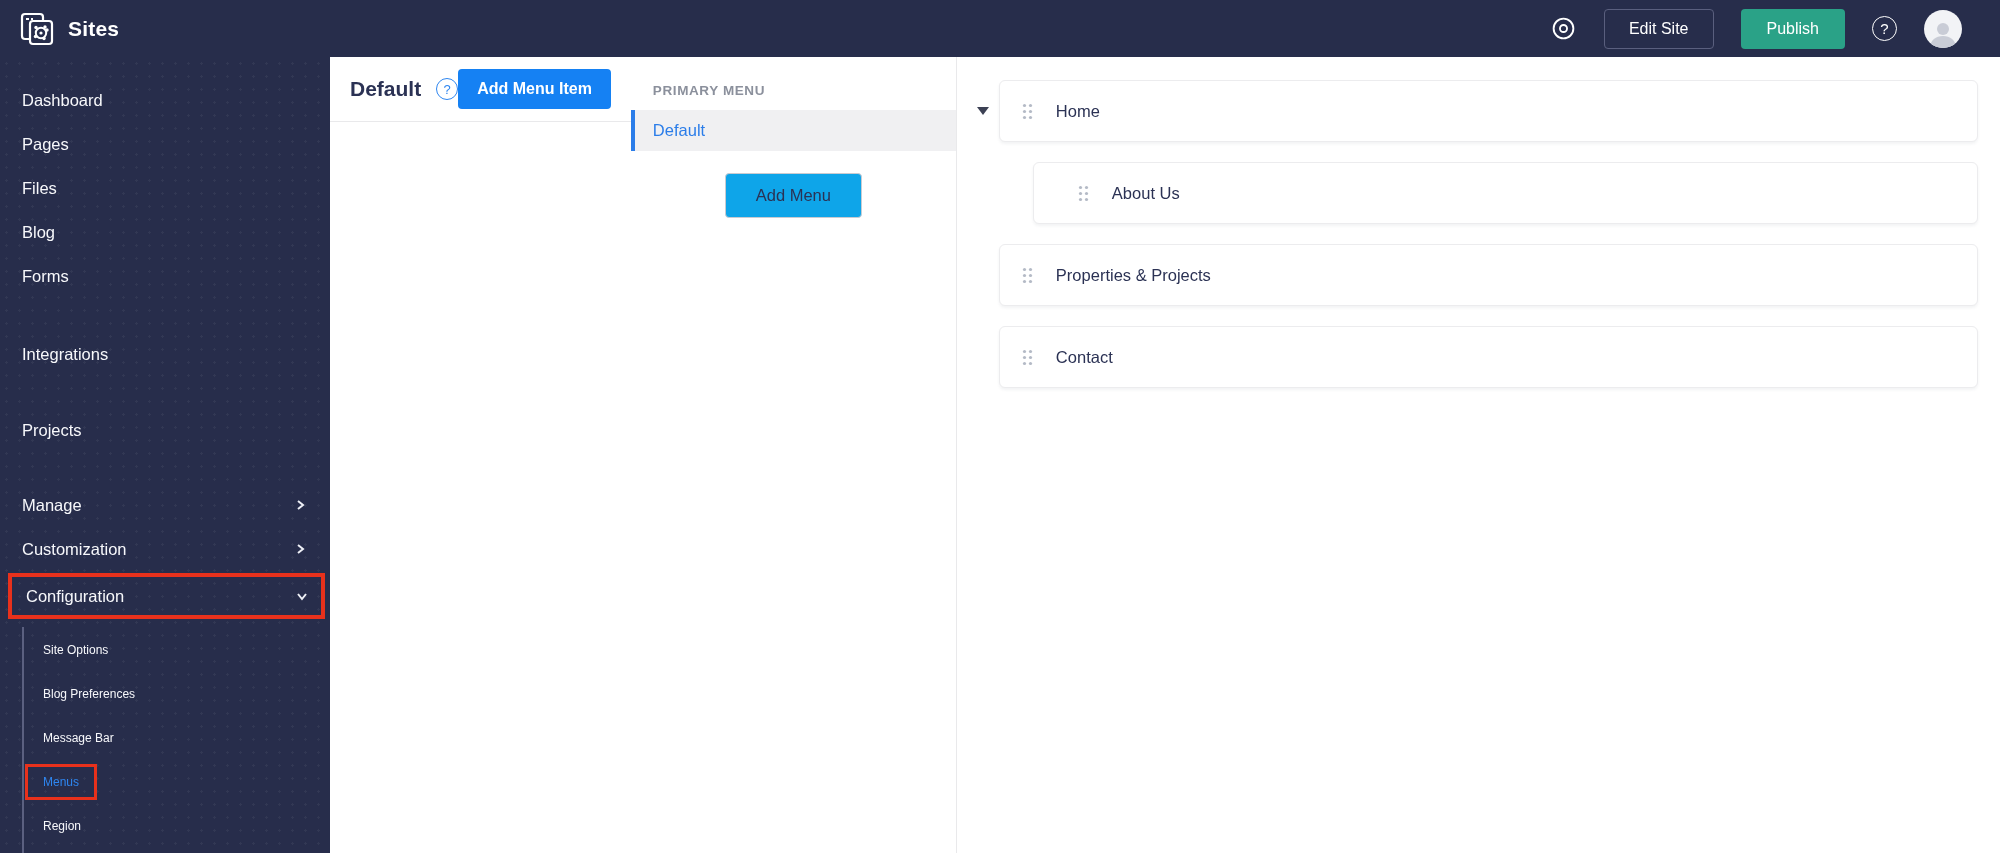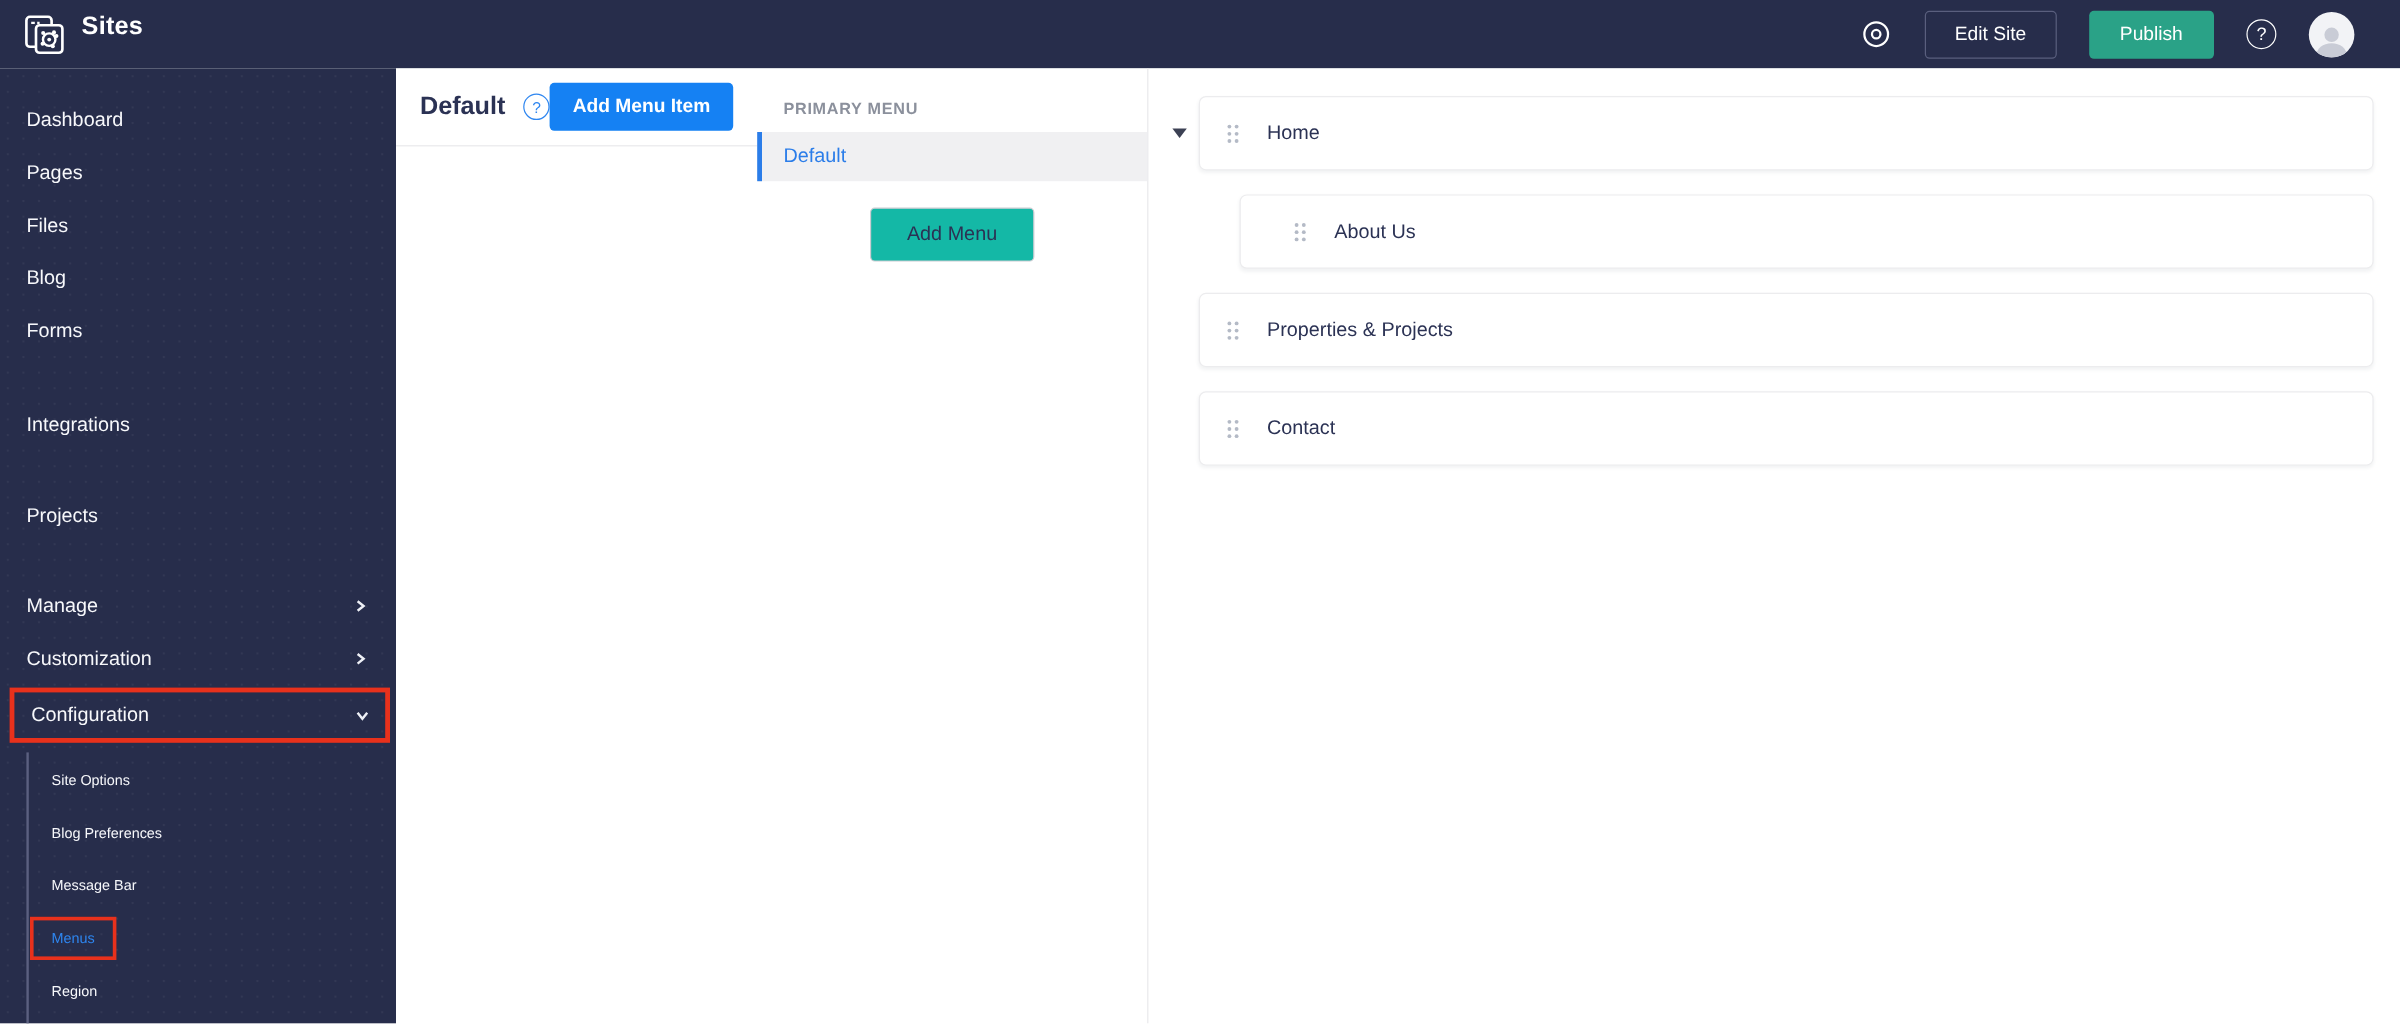--- a/index.html
+++ b/index.html
@@ -2,21 +2,21 @@
 <html><head>
 <meta charset="utf-8">
 <style>
   * { margin:0; padding:0; box-sizing:border-box; }
   html,body { width:2000px; height:853px; overflow:hidden;
     font-family:"Liberation Sans", sans-serif; background:#fff; }
 
   
   .topbar { height:57px; background:#272d4b; display:flex; align-items:center;
     justify-content:space-between; padding:0 0 0 18px; }
-  .topbar-left { display:flex; align-items:flex-start; gap:12px; }
+  .topbar-left { display:flex; align-items:center; gap:12px; }
   .app-title { color:#fff; font-size:21px; font-weight:600; letter-spacing:.2px; }
   .topbar-right { display:flex; align-items:center; gap:27px; padding-right:38px; }
   .btn-edit { background:transparent; border:1px solid #5a5f7e; color:#fff;
     font-size:16px; padding:10px 24px; border-radius:4px; cursor:pointer;
     font-family:inherit; }
   .btn-publish { border:none; color:#fff; font-size:16px; padding:11px 26px;
     border-radius:4px; cursor:pointer; font-family:inherit; background:#2aa287; }
   .help-circle { width:25px; height:25px; border:1.6px solid #fff; border-radius:50%;
     color:#fff; font-size:15px; display:flex; align-items:center; justify-content:center;
     cursor:pointer; }
@@ -62,21 +62,21 @@
 
   .body-row { flex:1; display:flex; }
 
   
   .menu-panel { width:326px; min-width:326px; border-right:1px solid #e9e9eb; }
   .panel-label { margin:26px 0 12px 22px; font-size:13.5px; font-weight:700;
     color:#8b909c; letter-spacing:.6px; }
   .menu-select-item { height:41px; display:flex; align-items:center;
     background:#f0f0f2; border-left:4px solid #2b7de9; padding-left:18px;
     color:#2b7de9; font-size:16.5px; cursor:pointer; }
-  .btn-add-menu { display:block; margin:22px auto 0; background:#14b8a6;
+  .btn-add-menu { display:block; margin:22px auto 0; background:#0ea5e9;
     border:1px solid #c9cbd1; border-radius:4px; color:#2b3254; font-size:16.5px;
     padding:12px 30px; cursor:pointer; font-family:inherit; }
 
   
   .content { flex:1; padding:23px 22px 0 0; }
   .item-row { position:relative; margin-bottom:20px; }
   .card { height:62px; background:#fff; border:1px solid #ececee; border-radius:6px;
     box-shadow:0 2px 3px rgba(40,45,75,.06); display:flex; align-items:center;
     padding-left:22px; cursor:pointer; }
   .lvl0 .card { margin-left:42px;text-align:center; }

